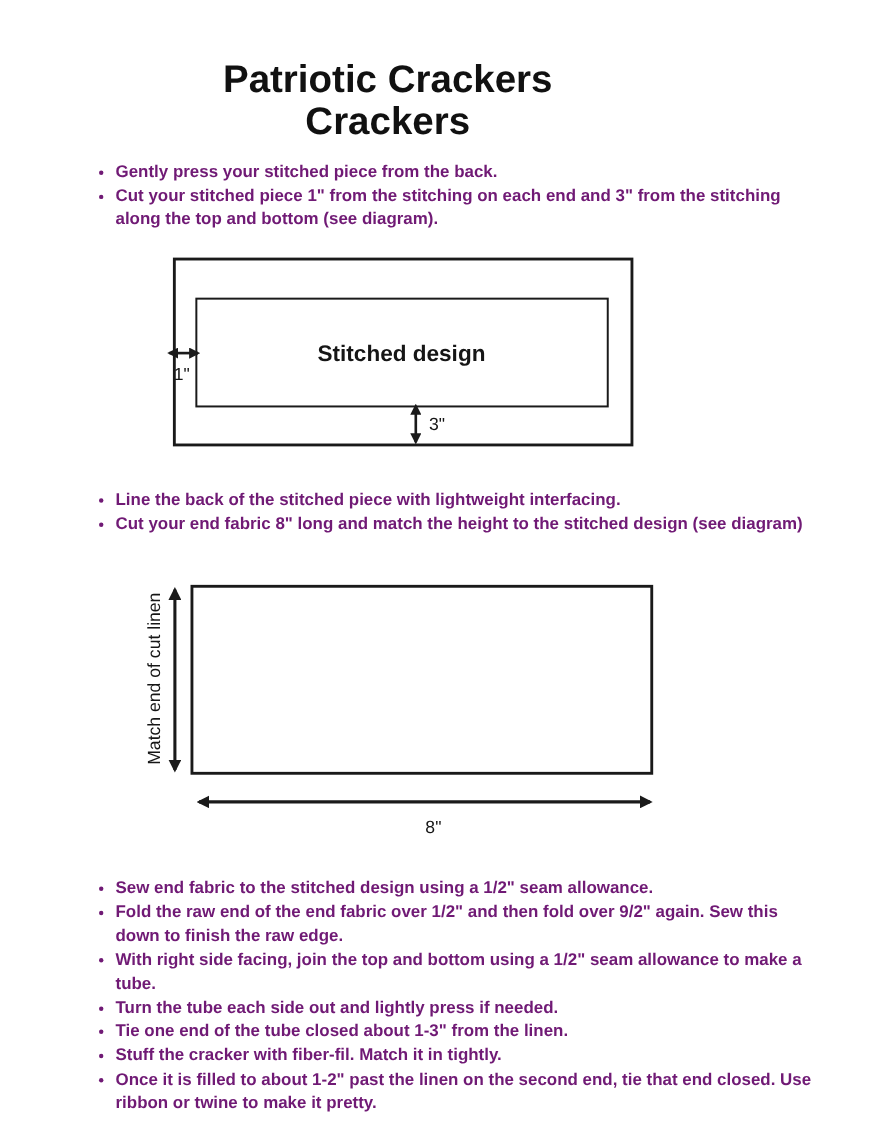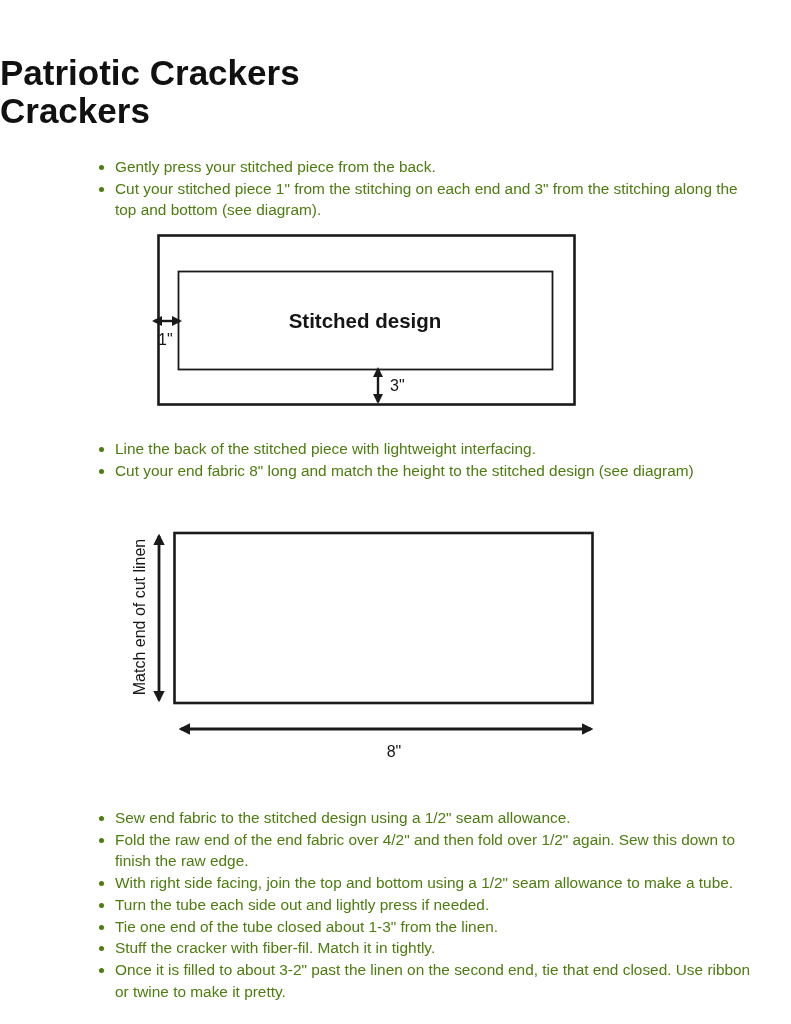--- a/index.html
+++ b/index.html
@@ -1,30 +1,30 @@
 <!DOCTYPE html>
 <html><head>
 <meta charset="utf-8">
 <style>
   html,body { margin:0; padding:0; background:#ffffff; }
   .page {
     position:relative; width:791px; height:1024px; background:#ffffff;
     font-family:"Liberation Sans", sans-serif; color:#161616; overflow:hidden;
   }
   .title {
-    position:absolute; top:54px; left:0; width:705px; text-align:left;
+    position:absolute; top:54px; left:0; width:705px; text-align:center;
     font-weight:bold; font-size:35px; line-height:38px; color:#111111;
   }
   ul.bullets {
-    position:absolute; left:85px; width:640px; margin:10px; padding:0 0 0 20px;
-    list-style:disc; font-size:15.4px; line-height:21.7px; font-weight:normal;
-    color:#4d7c0f;
+    position:absolute; left:85px; width:640px; margin:0; padding:0 0 0 20px;
+    list-style:disc; font-size:15.4px; line-height:21.7px; font-weight:bold;
+    color:#701a75;
   }
   #bullets-top    { top:146px; }
-  #bullets-mid    { top:428px; }
+  #bullets-mid    { top:444px; }
   #bullets-bottom { top:797px; }
   svg.diagram { position:absolute; overflow:visible; }
   #diagram1 { left:150px; top:228px; }
   #diagram2 { left:120px; top:525px; }
   svg text { font-family:"Liberation Sans", sans-serif; fill:#161616; }
   .design-label { font-size:20.5px; font-weight:bold; }
   .dim-label    { font-size:16px; font-weight:normal; }
   .shape { fill:#ffffff; stroke:#1a1a1a; }
   .arrow { stroke:#1a1a1a; fill:none; }
 </style>
@@ -66,21 +66,21 @@
   <svg class="diagram" id="diagram2" width="490" height="245" viewBox="0 0 490 245">
     <rect class="shape" x="54.5" y="8" width="418" height="170" stroke-width="2.6"></rect>
     <line class="arrow" x1="39" y1="11" x2="39" y2="175" stroke-width="2.8" marker-start="url(#ah)" marker-end="url(#ah)"></line>
     <text class="dim-label" transform="translate(25,92) rotate(-90)" text-anchor="middle">Match end of cut linen</text>
     <line class="arrow" x1="61" y1="204" x2="471" y2="204" stroke-width="2.8" marker-start="url(#ah)" marker-end="url(#ah)"></line>
     <text class="dim-label" x="274" y="232" text-anchor="middle">8"</text>
   </svg>
 
   <ul class="bullets" id="bullets-bottom">
     <li>Sew end fabric to the stitched design using a 1/2" seam allowance.</li>
-    <li>Fold the raw end of the end fabric over 4/2" and then fold over 1/2" again. Sew this down to finish the raw edge.</li>
+    <li>Fold the raw end of the end fabric over 1/2" and then fold over 9/2" again. Sew this down to finish the raw edge.</li>
     <li>With right side facing, join the top and bottom using a 1/2" seam allowance to make a tube.</li>
     <li>Turn the tube each side out and lightly press if needed.</li>
     <li>Tie one end of the tube closed about 1-3" from the linen.</li>
     <li>Stuff the cracker with fiber-fil. Match it in tightly.</li>
-    <li>Once it is filled to about 3-2" past the linen on the second end, tie that end closed. Use ribbon or twine to make it pretty.</li>
+    <li>Once it is filled to about 1-2" past the linen on the second end, tie that end closed. Use ribbon or twine to make it pretty.</li>
   </ul>
 
 </div>
 
 </body></html>

